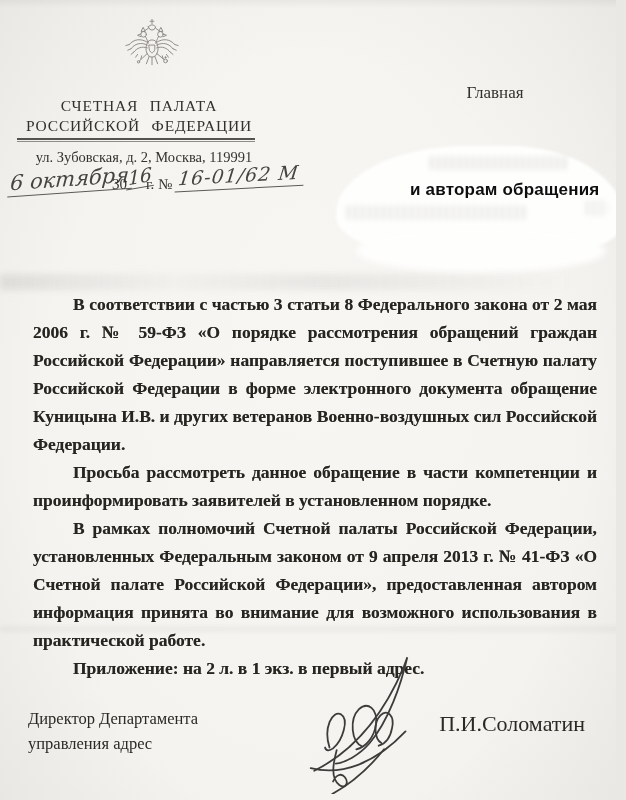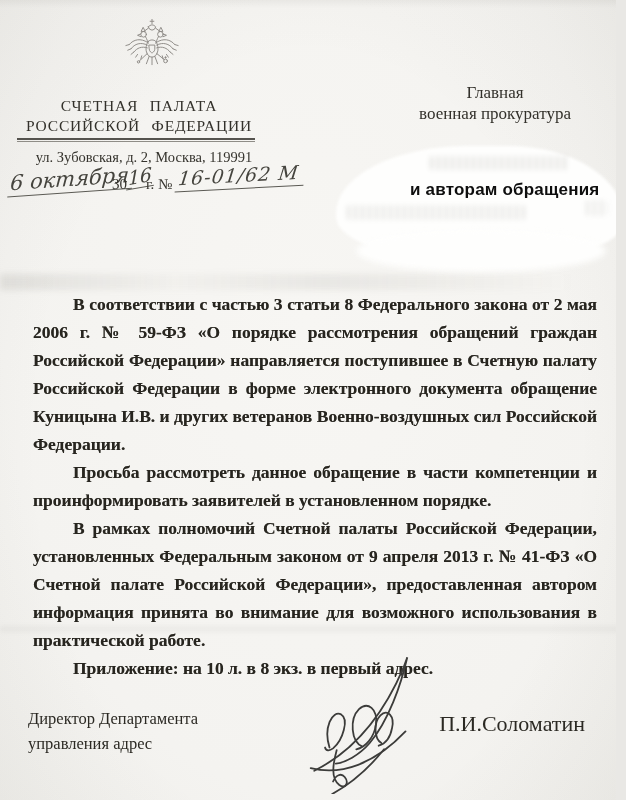--- a/index.html
+++ b/index.html
@@ -106,35 +106,34 @@
   <div class="address">ул. Зубовская, д. 2, Москва, 119991</div>
 
   <span class="hand hw-date">6 октября</span>
   <span class="pr-year">30</span>
   <span class="hand hw-year">16</span>
   <span class="pr-g">г. №</span>
   <span class="hand hw-num">16-01/62 М</span>
 
   <div class="recipient">
     <div>Главная</div>
-    <div>военная прокуратура</div>
   </div>
 
   <div class="whiteout"></div>
   <div class="whiteout2"></div>
   <div class="ghost ghost1"></div>
   <div class="ghost ghost2"></div>
   <div class="ghost ghost3"></div>
   <div class="overlay-note">и авторам обращения</div>
 
   <div class="body-text">
     <p>В соответствии с частью 3 статьи 8 Федерального закона от 2 мая 2006 г. № 59-ФЗ «О порядке рассмотрения обращений граждан Российской Федерации» направляется поступившее в Счетную палату Российской Федерации в форме электронного документа обращение Куницына И.В. и других ветеранов Военно-воздушных сил Российской Федерации.</p>
     <p>Просьба рассмотреть данное обращение в части компетенции и проинформировать заявителей в установленном порядке.</p>
     <p>В рамках полномочий Счетной палаты Российской Федерации, установленных Федеральным законом от 9 апреля 2013 г. № 41-ФЗ «О Счетной палате Российской Федерации», предоставленная автором информация принята во внимание для возможного использования в практической работе.</p>
-    <p>Приложение: на 10 л. в 8 экз. в первый адрес.</p>
+    <p>Приложение: на 2 л. в 1 экз. в первый адрес.</p>
   </div>
 
   <div class="signoff-left">
     <div>Директор Департамента</div>
     <div>управления адрес</div>
   </div>
 
   <svg class="signature" viewBox="0 0 140 170" aria-hidden="true">
     <g fill="none" stroke="#3c3c3a" stroke-width="2" stroke-linecap="round">
       <path d="M37,118 C30,96 40,76 50,81 C59,86 52,110 41,119 C37,122 33,122 32,118"></path>

